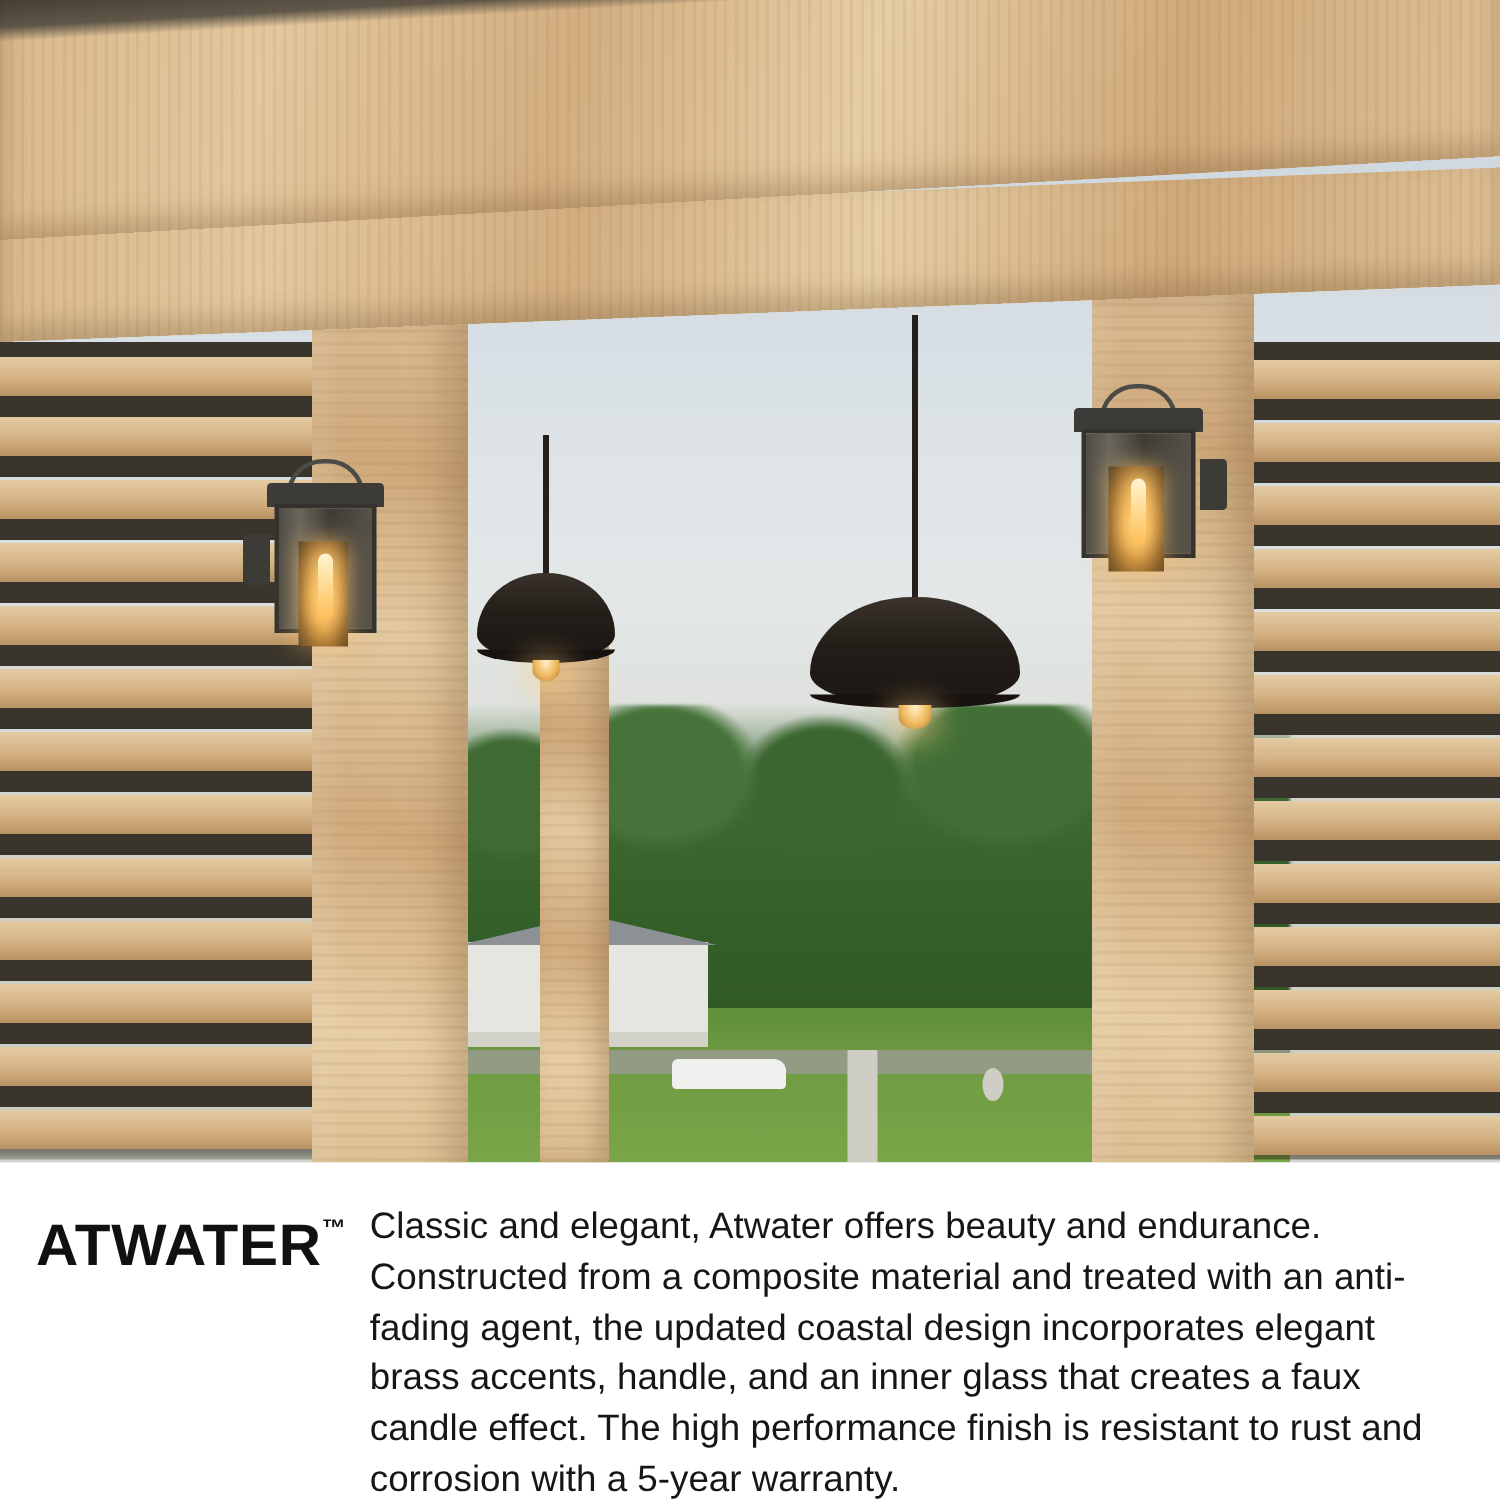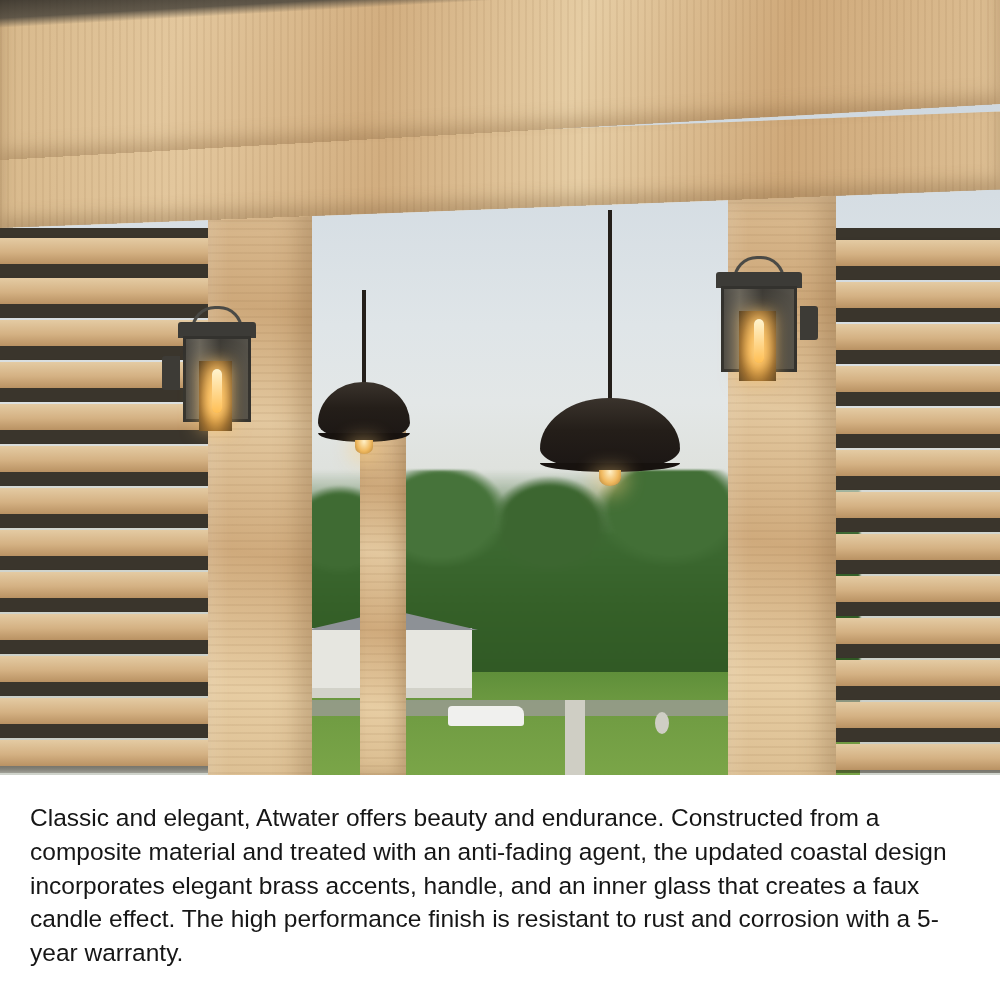--- a/index.html
+++ b/index.html
@@ -441,16 +441,19 @@
     <div class="pendant pendant-large">
       <div class="cord" style="top:0px;height:192px;"></div>
       <div class="shade" style="top:188px;width:140px;height:72px;"></div>
       <div class="shade-lip" style="top:253px;width:140px;"></div>
       <div class="bulb" style="top:260px;width:22px;height:16px;"></div>
     </div>
 
   </div>
 
   <div class="caption">
+    <div class="brand">
+      <span class="brand-name">ATWATER</span><span class="brand-tm">™</span>
+    </div>
     <div class="desc">Classic and elegant, Atwater offers beauty and endurance. Constructed from a composite material and treated with an anti-fading agent, the updated coastal design incorporates elegant brass accents, handle, and an inner glass that creates a faux candle effect. The high performance finish is resistant to rust and corrosion with a 5-year warranty.</div>
   </div>
 
 </div>
 
 </body></html>

